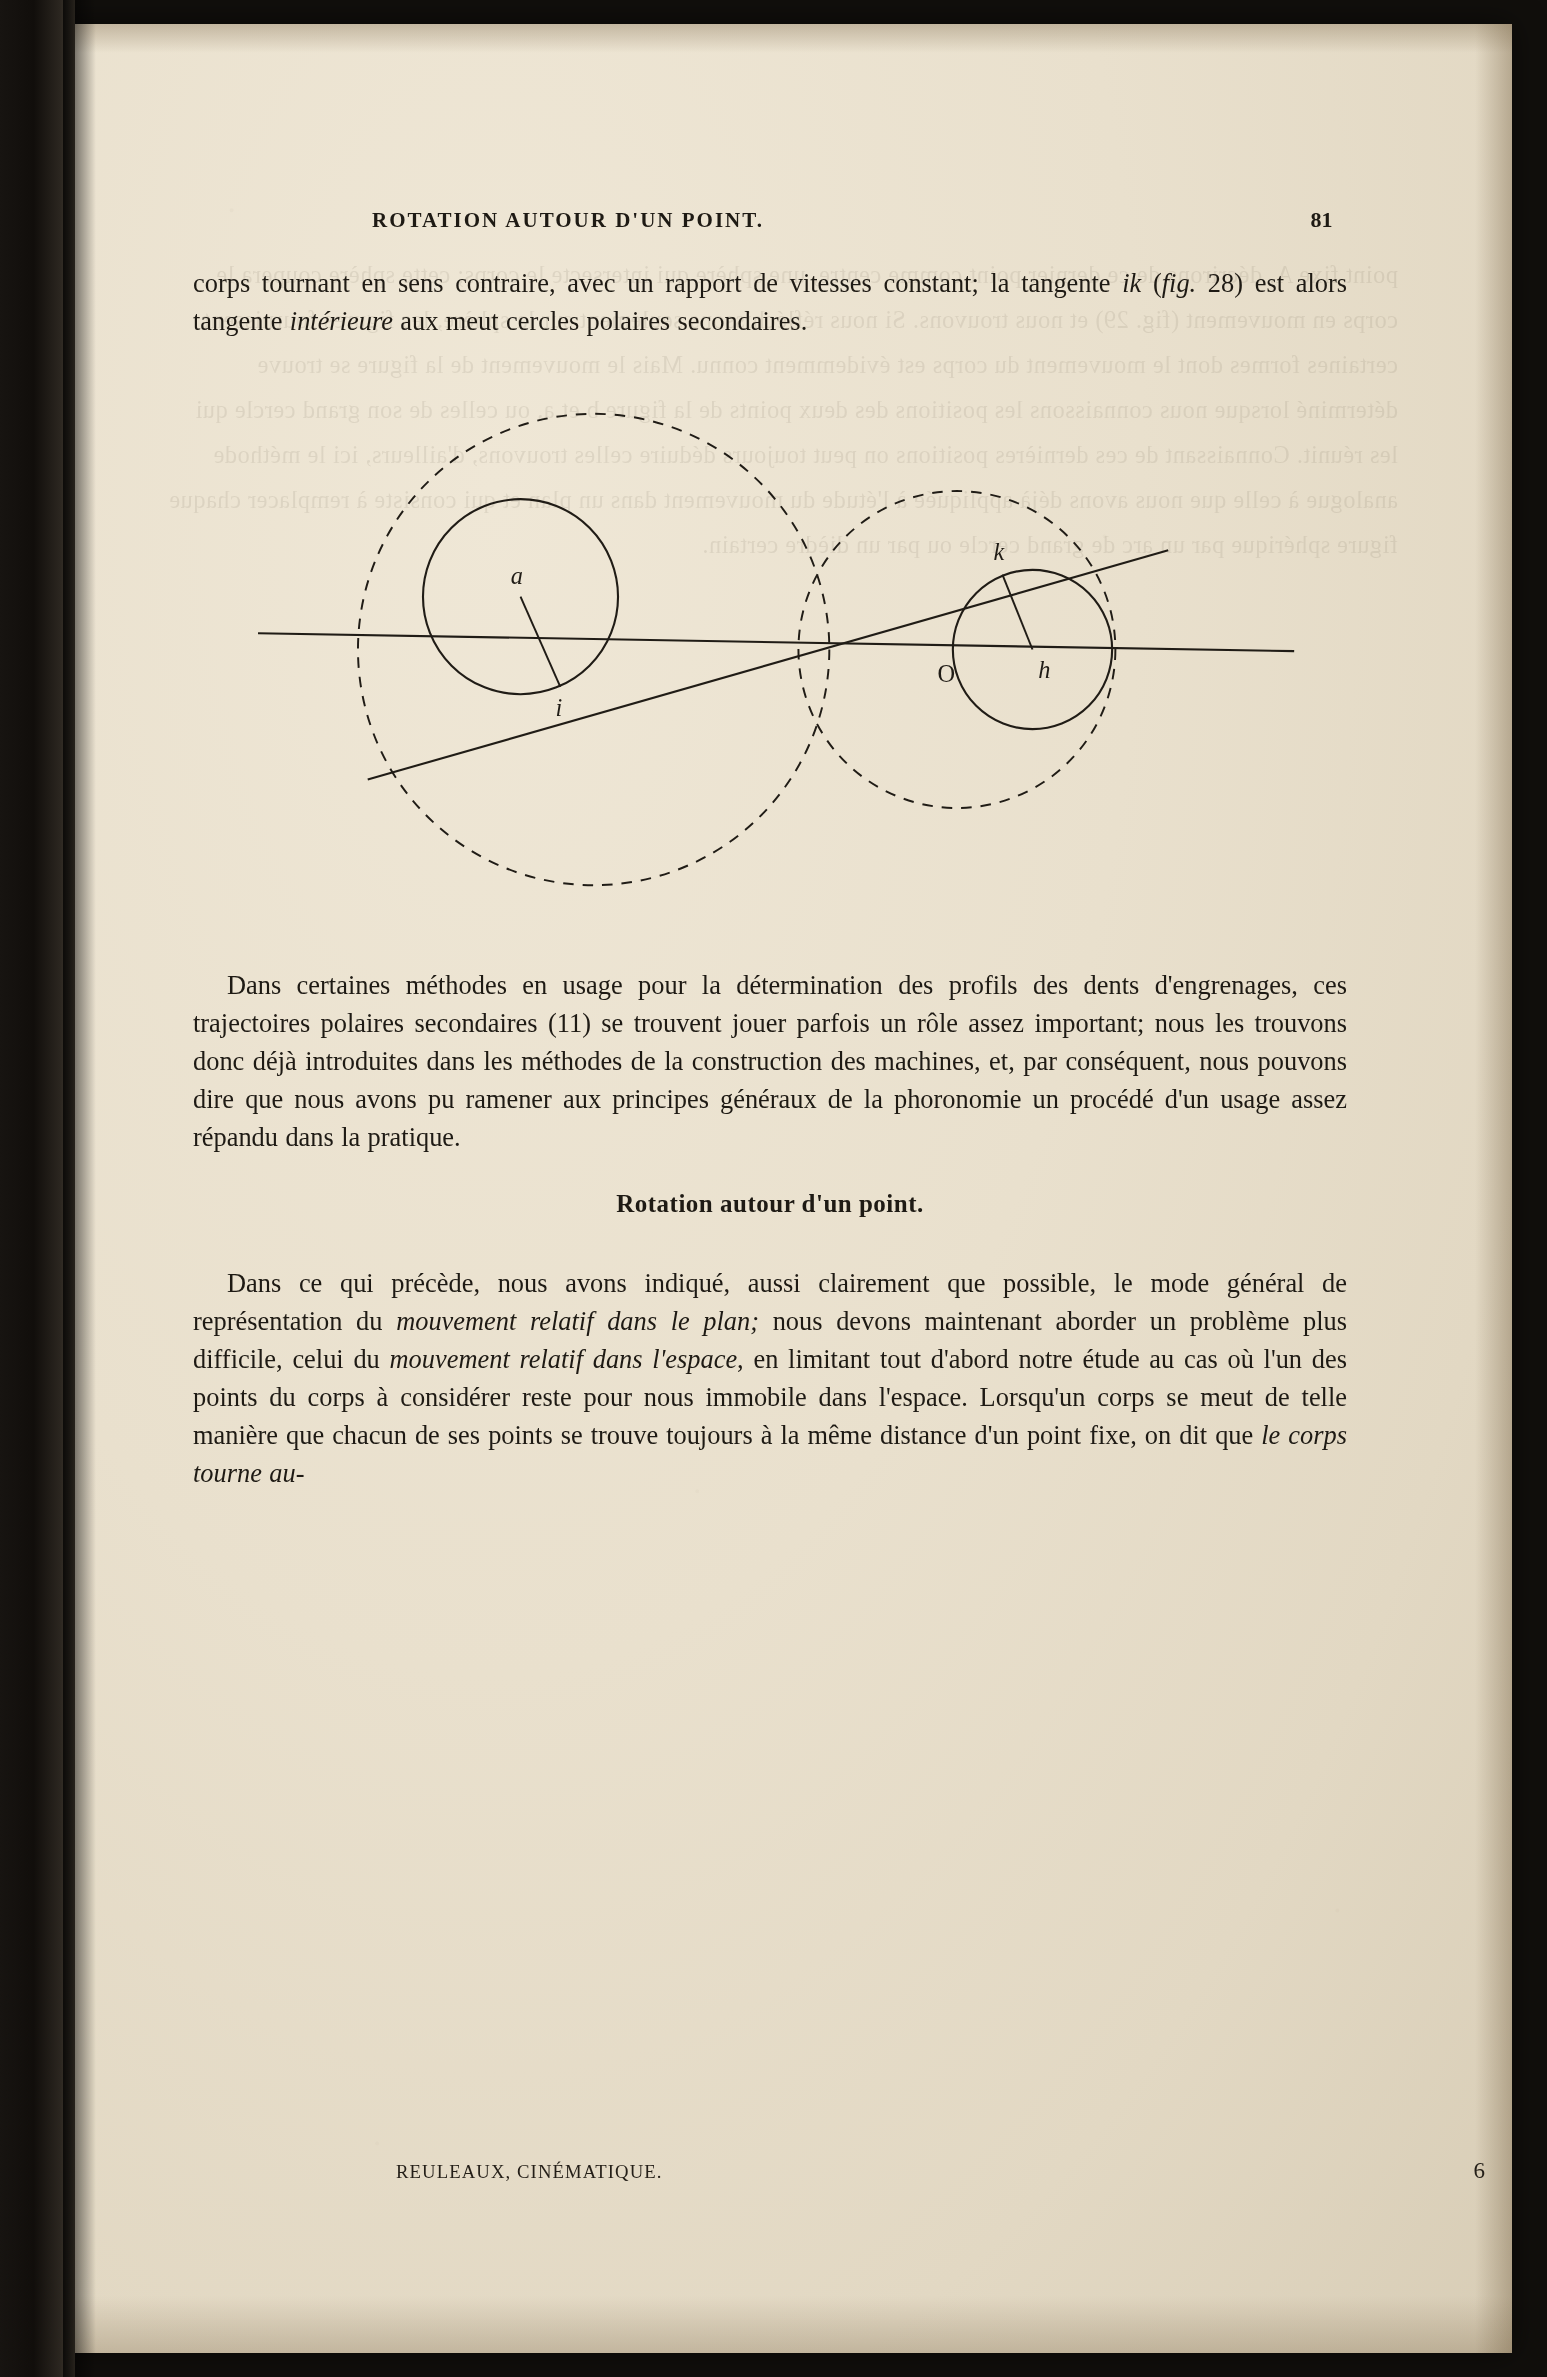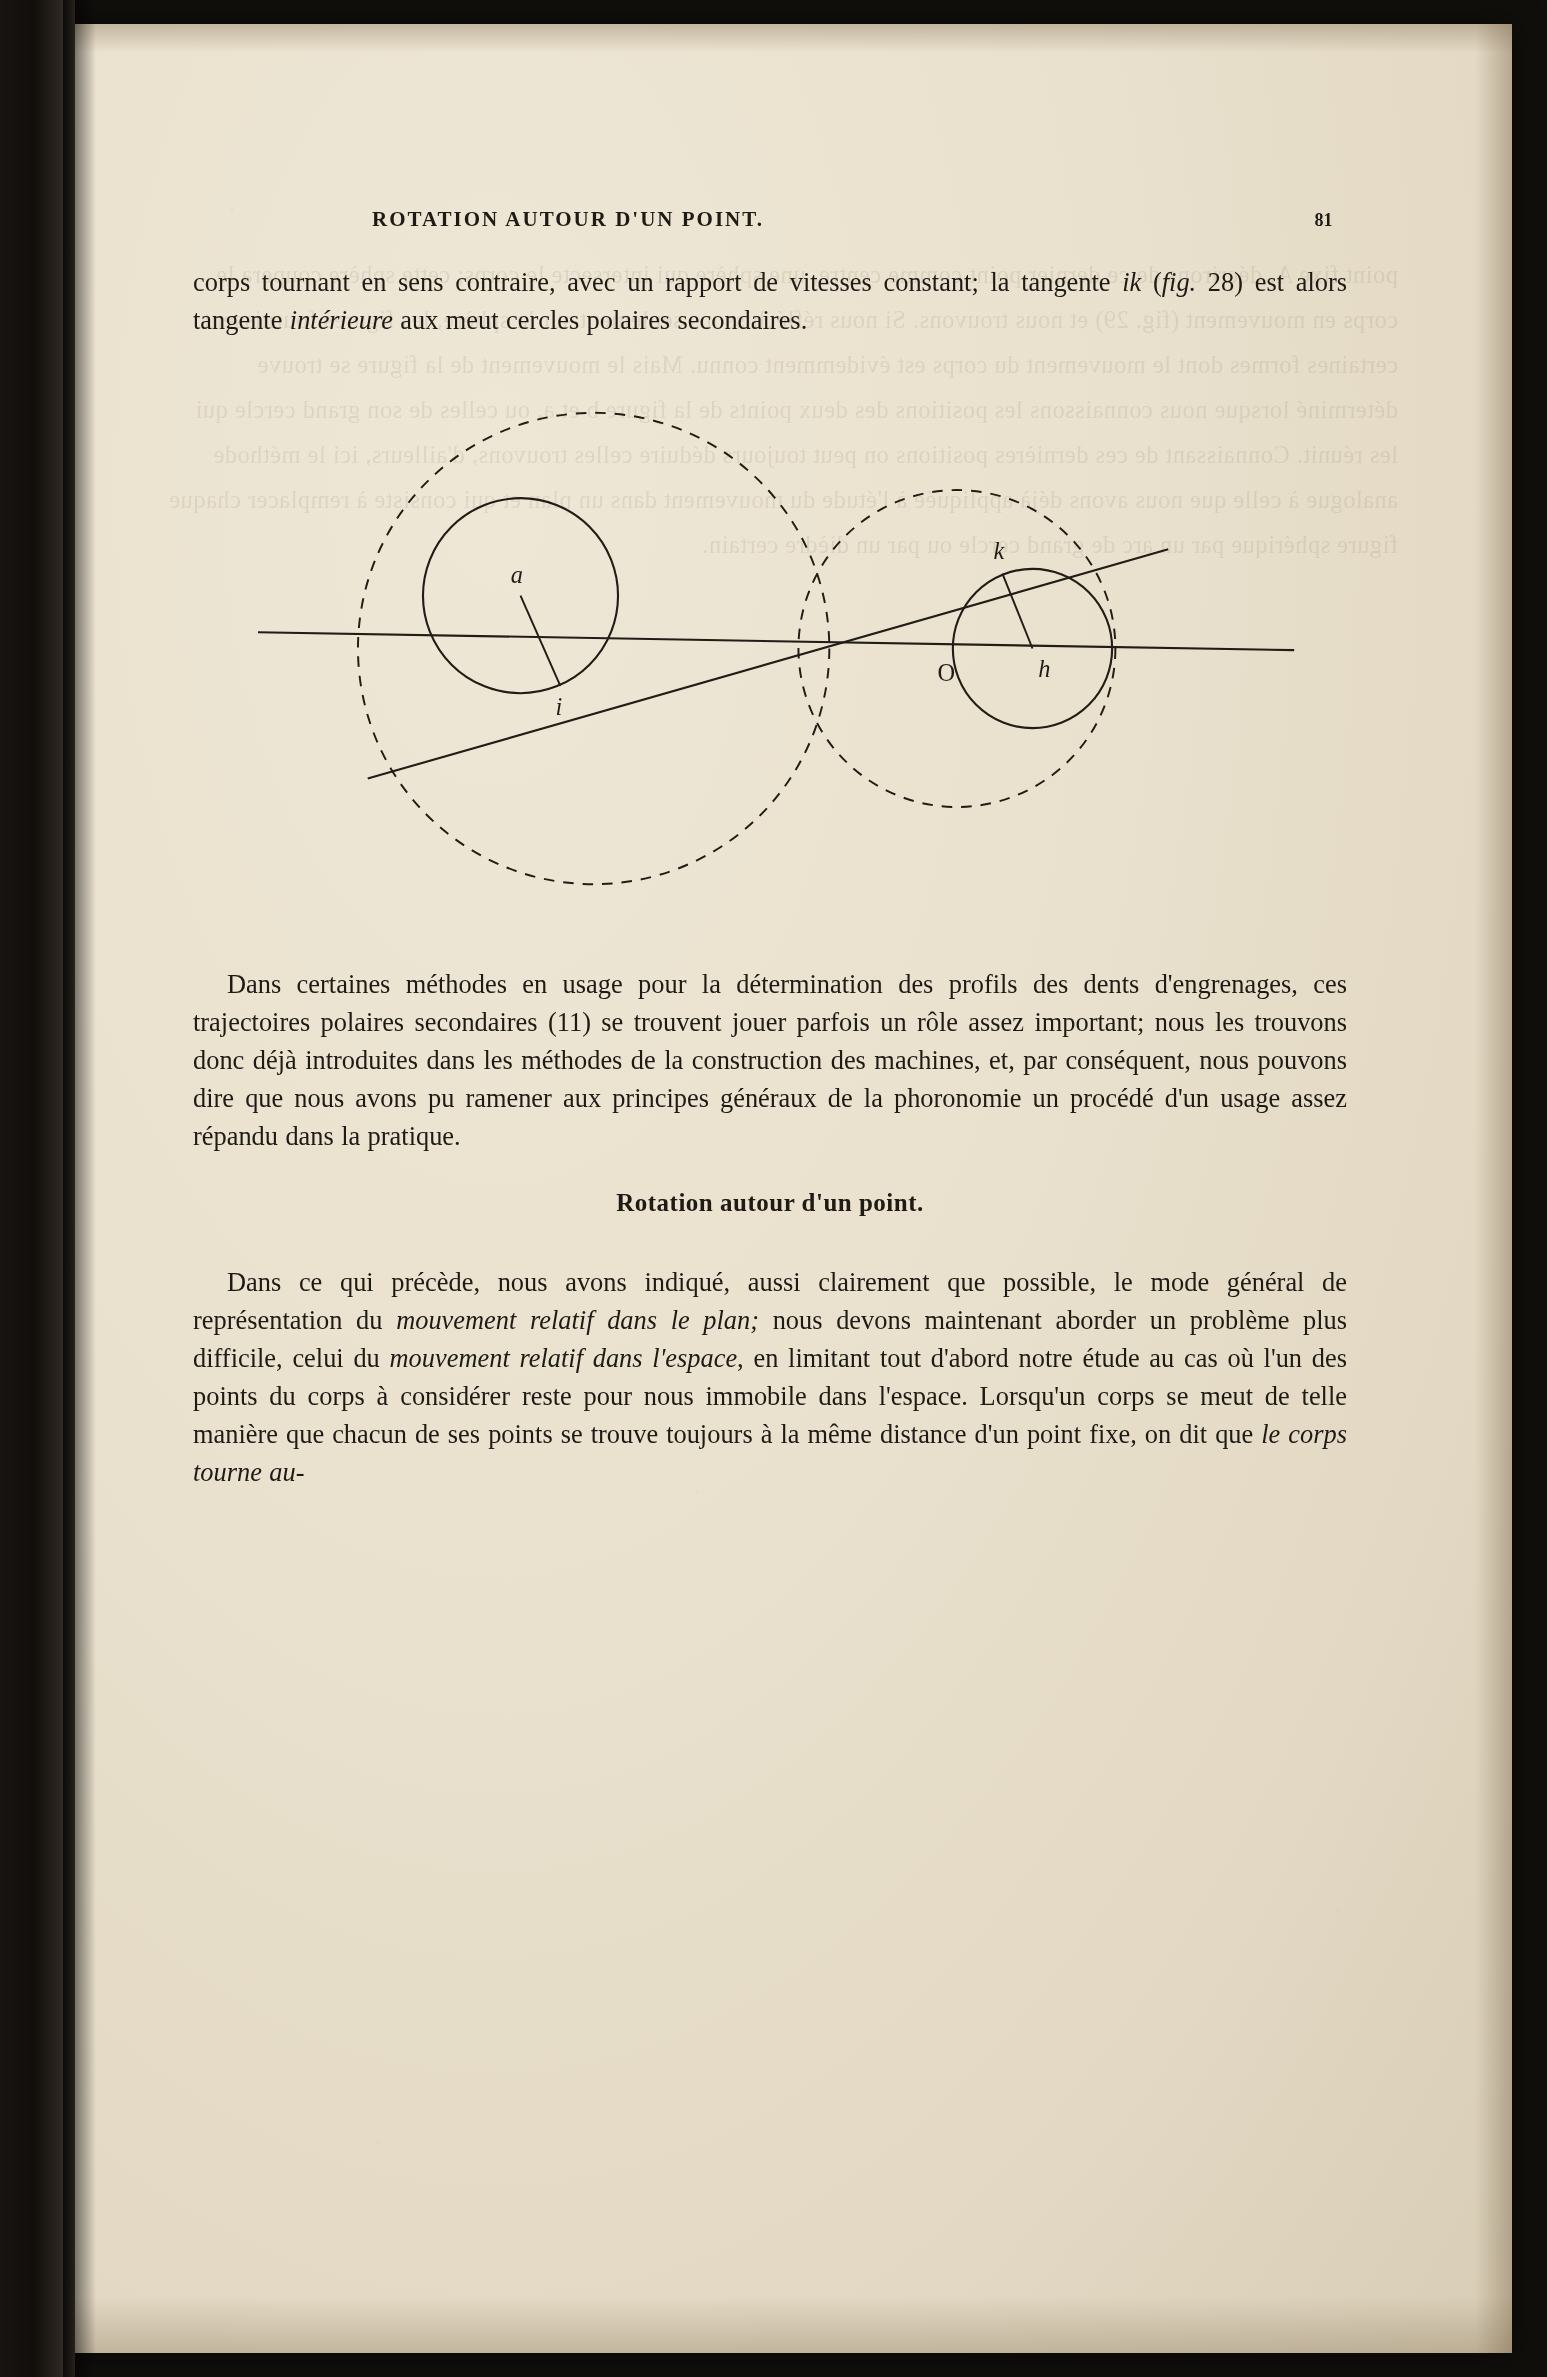--- a/index.html
+++ b/index.html
@@ -93,21 +93,21 @@
     margin-bottom: 31px;
     padding: 0 14.6px 0 179px;
   }
   .running-head .rh-title {
     font-variant: small-caps;
     font-weight: 600;
     letter-spacing: 2px;
     font-size: 21px;
   }
   .running-head .rh-page {
-    font-size: 18px;
+    font-size: 22px;
     letter-spacing: 0;
     font-weight: 600;
   }
   p.para {
     margin: 0 0 0 0;
     font-size: 26.4px;
     line-height: 38px;
     text-align: justify;
     text-justify: inter-word;
     word-spacing: 0.8px;
@@ -234,20 +234,24 @@
           </g>
         </svg>
       </div>
 
       <p class="para indent">Dans certaines méthodes en usage pour la détermination des profils des dents d'engrenages, ces trajectoires polaires secondaires (11) se trouvent jouer parfois un rôle assez important; nous les trouvons donc déjà introduites dans les méthodes de la construction des machines, et, par conséquent, nous pouvons dire que nous avons pu ramener aux principes généraux de la phoronomie un procédé d'un usage assez répandu dans la pratique.</p>
 
       <div class="sec-title">Rotation autour d'un point.</div>
 
       <p class="para indent"><span>Dans ce qui précède, nous avons indiqué, aussi clairement que possible, le mode général de représentation du </span><span class="it">mouvement relatif dans le plan;</span><span> nous devons maintenant aborder un problème plus difficile, celui du </span><span class="it">mouvement relatif dans l'espace</span><span>, en limitant tout d'abord notre étude au cas où l'un des points du corps à considérer reste pour nous immobile dans l'espace. Lorsqu'un corps se meut de telle manière que chacun de ses points se trouve toujours à la même distance d'un point fixe, on dit que </span><span class="it">le corps tourne au-</span></p>
 
+      <div class="footer">
+        <span class="sig">REULEAUX, CINÉMATIQUE.</span>
+        <span class="folio">6</span>
+      </div>
 
     </div>
   </div>
 
   <div class="speckle"></div>
   <div class="gutter"></div>
   <div class="gutter-shadow"></div>
 
 </div>
 

